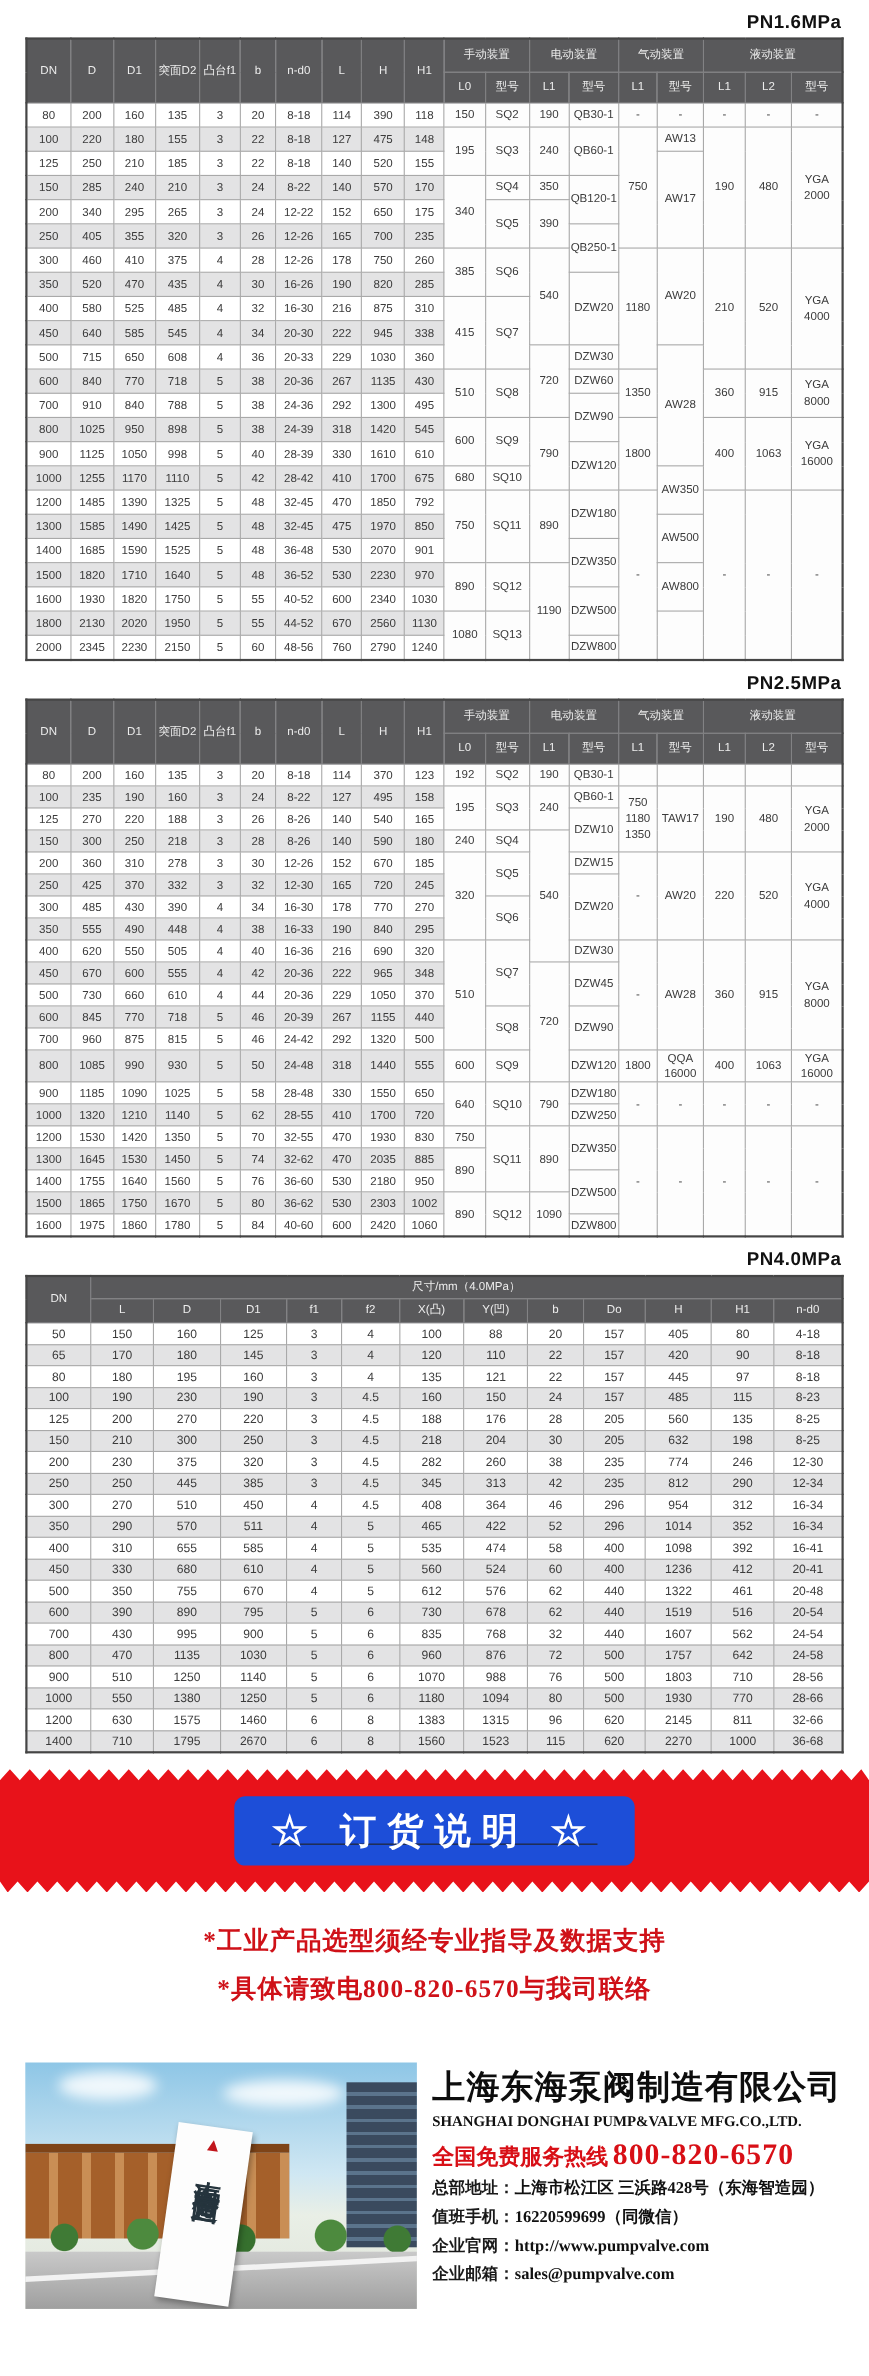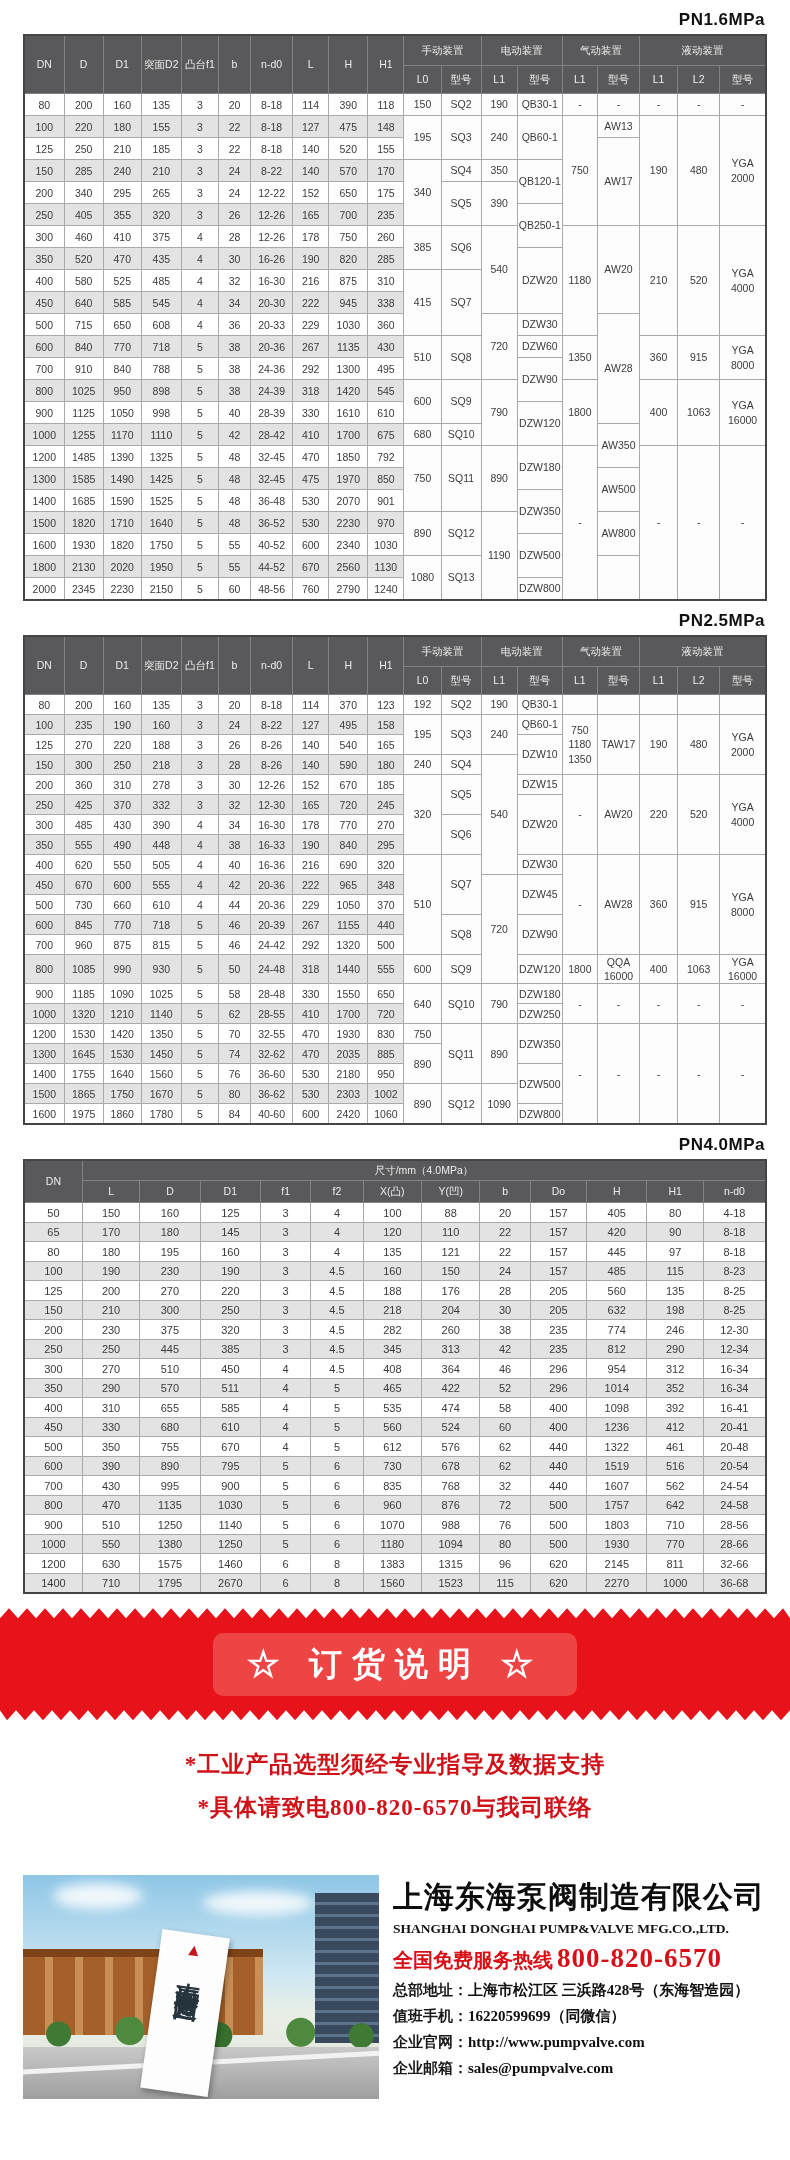--- a/index.html
+++ b/index.html
@@ -19,21 +19,21 @@
   table.t2 td{height:19px;}
   table.t3 td{height:18.5px;font-size:11px;}
   table.spec tr.alt td{background:#e3e3e4;}
   table.spec td.dev{background:#fdfdfd !important;line-height:1.35;}
   table.t3 thead tr:nth-child(1) th{height:19px;}
   table.t3 thead tr:nth-child(2) th{height:21px;}
   .note{width:744px;margin:16px auto 0;font-size:12px;color:#333;text-align:left;}
   
   .banner{margin-top:14px;position:relative;}
   .banner-red{width:790px;height:112px;background:#e8121a;display:flex;align-items:center;justify-content:center;}
-  .banner-box{background:#ef4444;border-radius:10px;padding:9px 34px;}
+  .banner-box{background:#1d4ed8;border-radius:10px;padding:9px 34px;text-decoration:underline;}
   .banner-box span{color:#fff;font-size:33px;font-weight:bold;letter-spacing:10px;
                    font-family:"Liberation Sans",sans-serif;}
   .slogans{margin-top:24px;text-align:center;}
   .slogan{font-family:"Liberation Serif","DejaVu Serif",serif;font-weight:bold;color:#cf1118;
           font-size:23px;line-height:1.85;letter-spacing:1px;}
   
   .footer{display:flex;width:744px;margin:46px auto 0;}
   .photo{width:356px;height:224px;position:relative;overflow:hidden;flex:0 0 auto;
          background:linear-gradient(#8ec6e6 0%,#cfe7f3 45%,#e9efe6 62%,#dfe3da 100%);}
   .cloud{position:absolute;background:#fff;border-radius:50%;filter:blur(6px);opacity:.85;}

